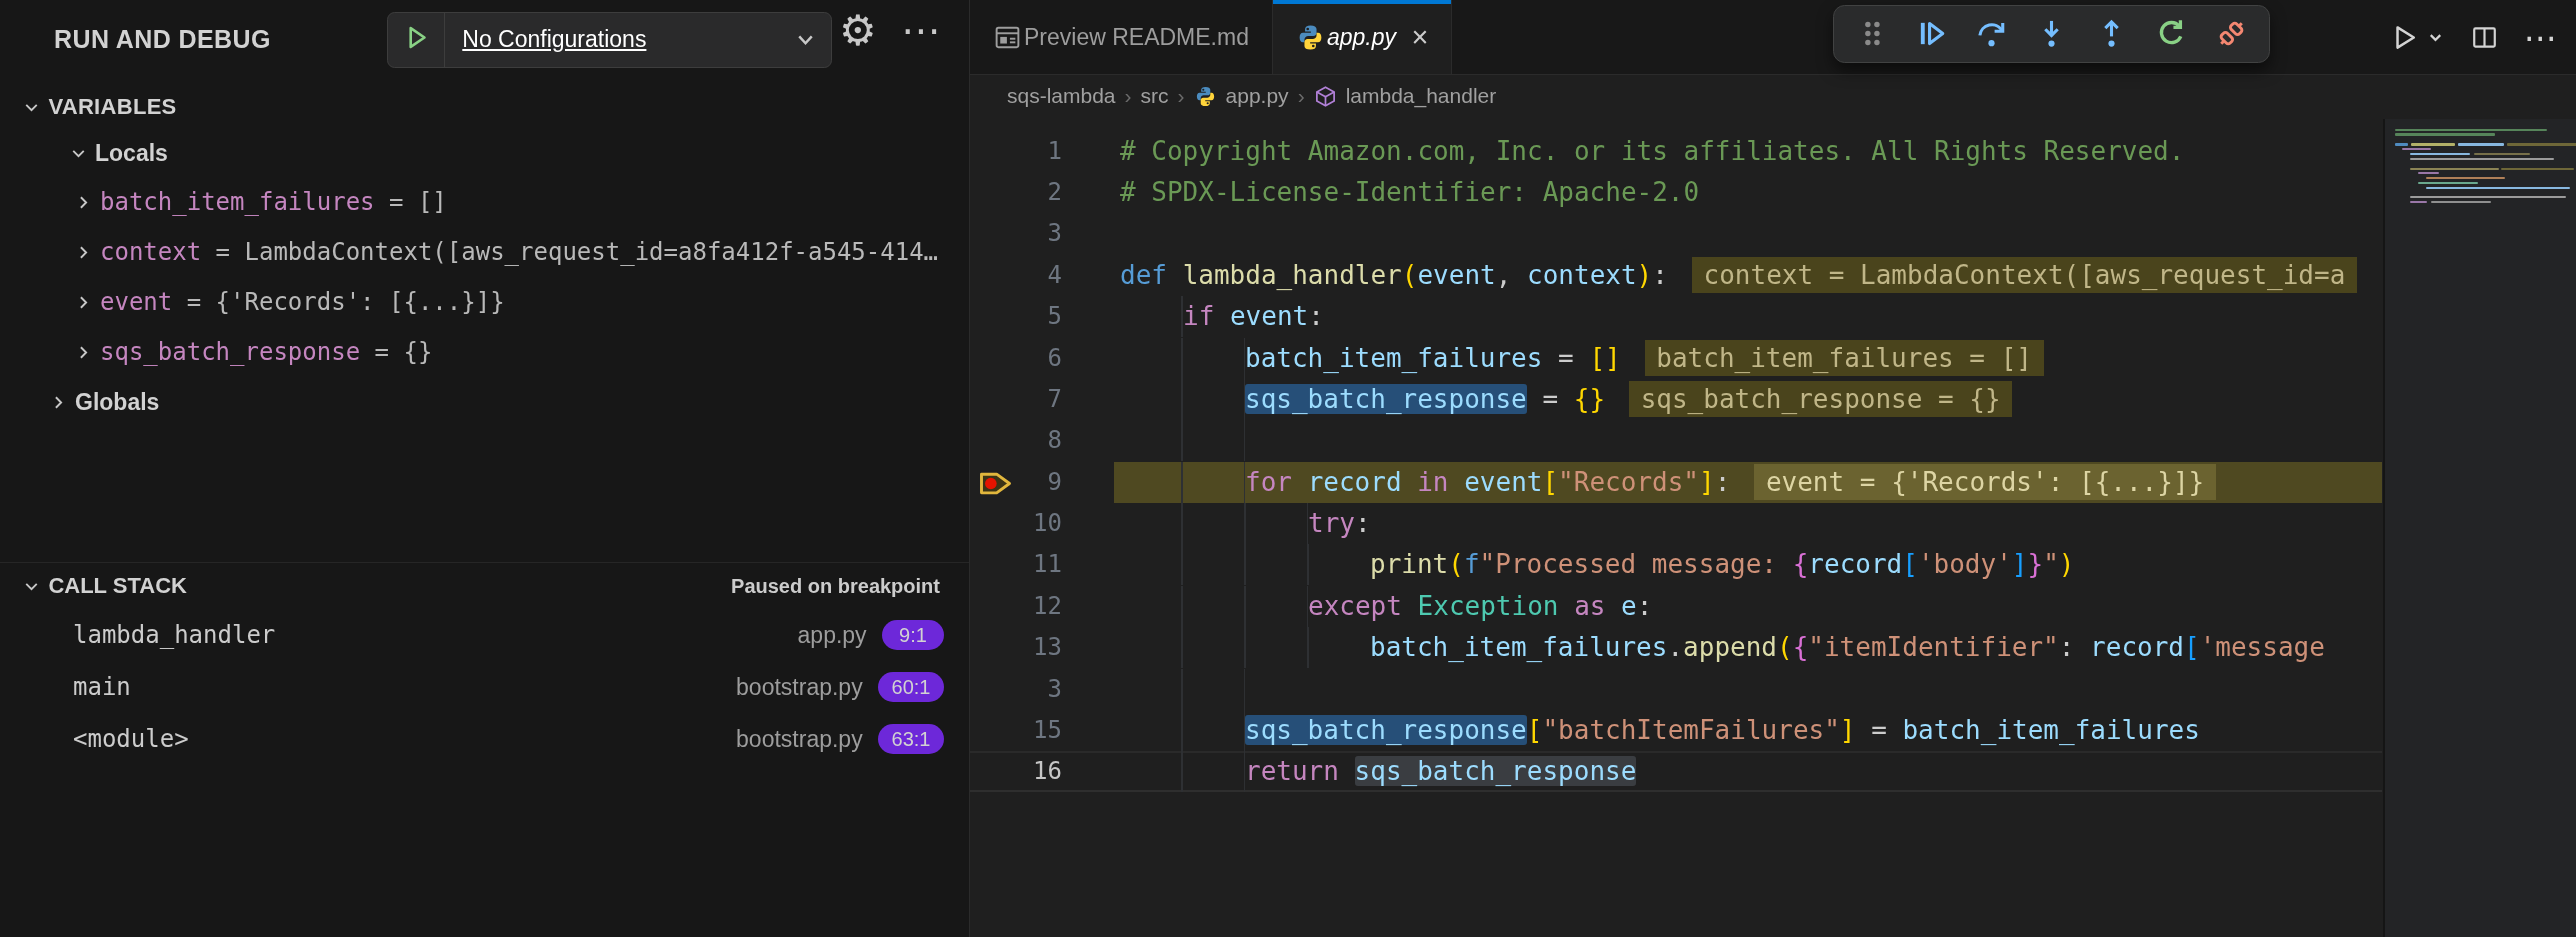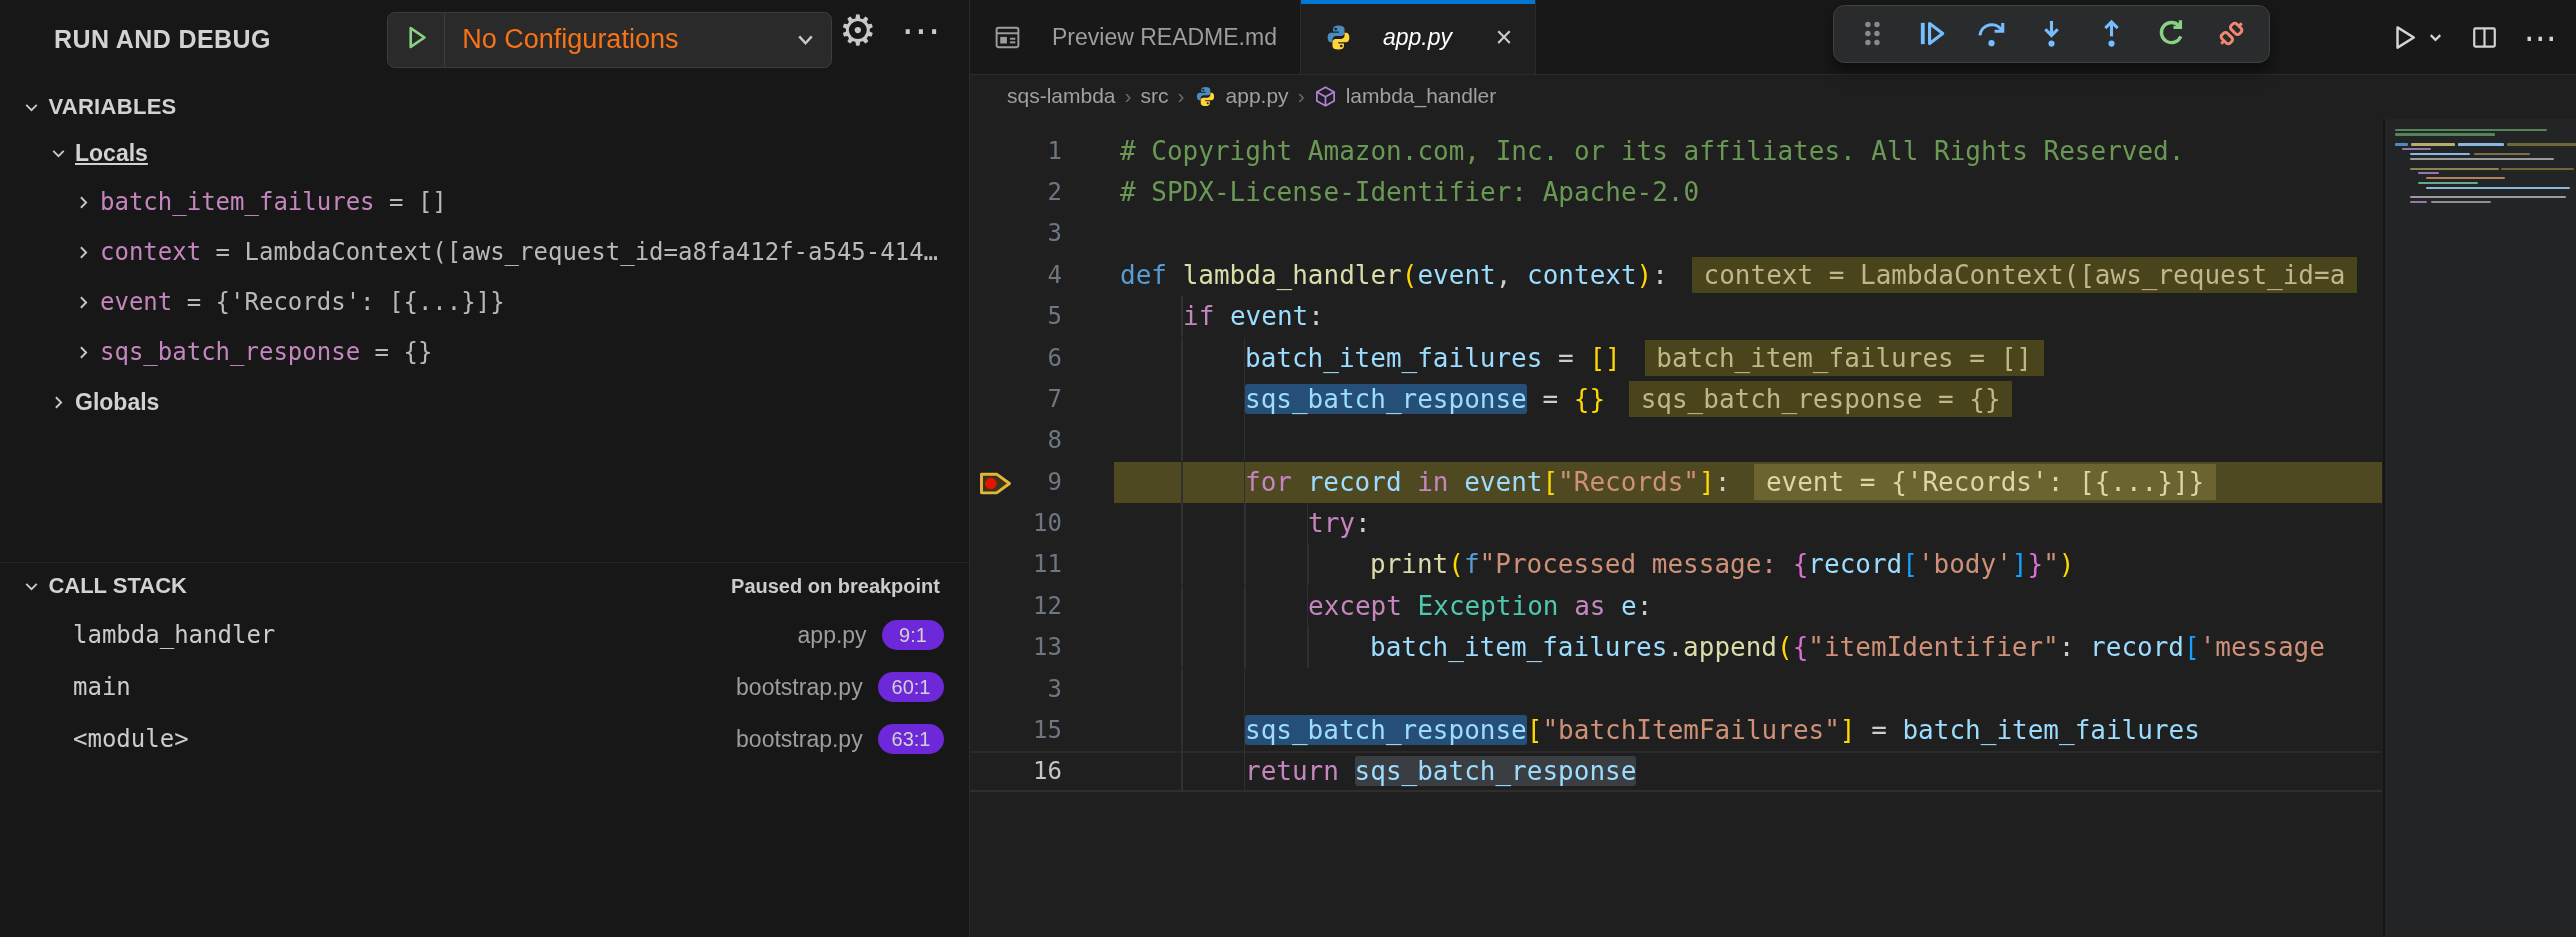--- a/index.html
+++ b/index.html
@@ -5,48 +5,48 @@
   html,body{margin:0;padding:0;background:#111;}
   body{width:2576px;height:938px;position:relative;overflow:hidden;
        font-family:"Liberation Sans",sans-serif;-webkit-font-smoothing:antialiased;}
   
   .sidebar{position:absolute;left:0;top:0;width:970px;height:938px;background:#171717;
            border-right:1.9px solid #2b2b2b;box-sizing:border-box;}
   .sb-title{position:absolute;left:54px;top:25px;font-size:25px;font-weight:700;color:#d2d2d2;letter-spacing:0.4px;white-space:nowrap;}
   .config{position:absolute;left:387px;top:11.6px;width:445px;height:56px;background:#2a2a2b;
           border:1.9px solid #3d3d3d;border-radius:7.7px;display:flex;align-items:center;box-sizing:border-box;cursor:pointer;}
   .config .playwrap{width:56px;height:100%;display:flex;align-items:center;justify-content:center;border-right:1.9px solid #3d3d3d;}
-  .config .label{flex:1;padding-left:17.3px;font-size:27px;color:#f97316;white-space:nowrap;overflow:hidden;}
+  .config .label{flex:1;padding-left:17.3px;font-size:23px;color:#ffffff;white-space:nowrap;overflow:hidden;text-decoration:underline;}
   .config .chev{padding-right:13.5px;display:flex;align-items:center;}
   .gear{position:absolute;left:839px;top:5.8px;font-size:42px;color:#c8c8c8;font-family:"DejaVu Sans",sans-serif;cursor:pointer;}
   .dots-h{position:absolute;left:901px;top:7.7px;font-size:39px;color:#c8c8c8;font-family:"DejaVu Sans",sans-serif;cursor:pointer;}
   .sec{position:absolute;left:0;right:0;}
   .sec-head{display:flex;align-items:center;color:#d2d2d2;font-weight:700;}
   .row-ic{display:flex;align-items:center;justify-content:center;width:33px;flex:none;}
   .vars-head{height:44px;padding-left:15.4px;font-size:22px;letter-spacing:0.3px;}
-  .locals-row{height:48px;padding-left:42px;font-size:23px;text-decoration:underline;}
+  .locals-row{height:48px;padding-left:62px;font-size:23px;}
   .var-row{height:50px;display:flex;align-items:center;padding-left:67px;white-space:nowrap;overflow:hidden;
            font-family:"DejaVu Sans Mono",monospace;font-size:24px;cursor:pointer;}
   .var-name{color:#c586c0;}
   .var-val{color:#b9b9b9;}
   .globals-row{height:50px;padding-left:42px;font-size:23px;display:flex;align-items:center;font-weight:700;color:#d2d2d2;cursor:pointer;}
   .watch-sec{top:508px;border-top:1.9px solid #262626;}
   .watch-head{height:52px;padding-left:15.4px;font-size:22px;}
   .stack-sec{top:562px;border-top:1.9px solid #262626;}
   .stack-head{height:46px;padding-left:15.4px;font-size:22px;display:flex;align-items:center;}
   .stack-status{margin-left:auto;margin-right:29px;font-size:20px;font-weight:700;color:#cccccc;}
   .frame{height:52px;display:flex;align-items:center;cursor:pointer;}
   .frame-name{padding-left:73px;font-family:"DejaVu Sans Mono",monospace;font-size:24px;color:#cccccc;}
   .frame-file{margin-left:auto;font-size:23px;color:#9d9d9d;}
   .frame-pos{margin:0 25px 0 15.4px;background:#6d28d9;color:#d2d2d2;font-size:20px;border-radius:962px;
              padding:3.9px 13.5px;min-width:35px;text-align:center;}
   
   .editor{position:absolute;left:970px;top:0;width:1606px;height:938px;background:#1f1f1f;}
   .tabbar{position:relative;height:75px;background:#181818;border-bottom:1.9px solid #2b2b2b;box-sizing:border-box;display:flex;}
-  .tab{display:flex;align-items:center;gap:30px;padding:0 23px;font-size:23px;color:#9d9d9d;
+  .tab{display:flex;align-items:center;gap:2px;padding:0 23px;font-size:23px;color:#9d9d9d;
        border-right:1.9px solid #2b2b2b;position:relative;box-sizing:border-box;cursor:pointer;}
   .tab.active{background:#1f1f1f;color:#ffffff;font-style:italic;}
   .tab.active::before{content:"";position:absolute;left:0;right:0;top:0;height:3.9px;background:#0078d4;}
   .tab .close{margin-left:13.5px;font-style:normal;color:#cccccc;font-size:29px;line-height:29px;cursor:pointer;}
   .dbg-toolbar{position:absolute;left:863px;top:4.8px;height:58px;display:flex;align-items:center;
                background:#2a2b2c;border:1.9px solid #414242;border-radius:11.6px;box-shadow:0 7.7px 15.4px rgba(0,0,0,.5);
                padding:0 7.7px;box-sizing:border-box;z-index:5;}
   .dbg-btn{width:60px;height:54px;display:flex;align-items:center;justify-content:center;cursor:pointer;}
   .tab-actions{position:absolute;right:11.6px;top:0;height:75px;display:flex;align-items:center;gap:9.6px;}
   .act-btn{display:flex;align-items:center;justify-content:center;padding:0 7.7px;height:48px;cursor:pointer;color:#d4d4d4;}

